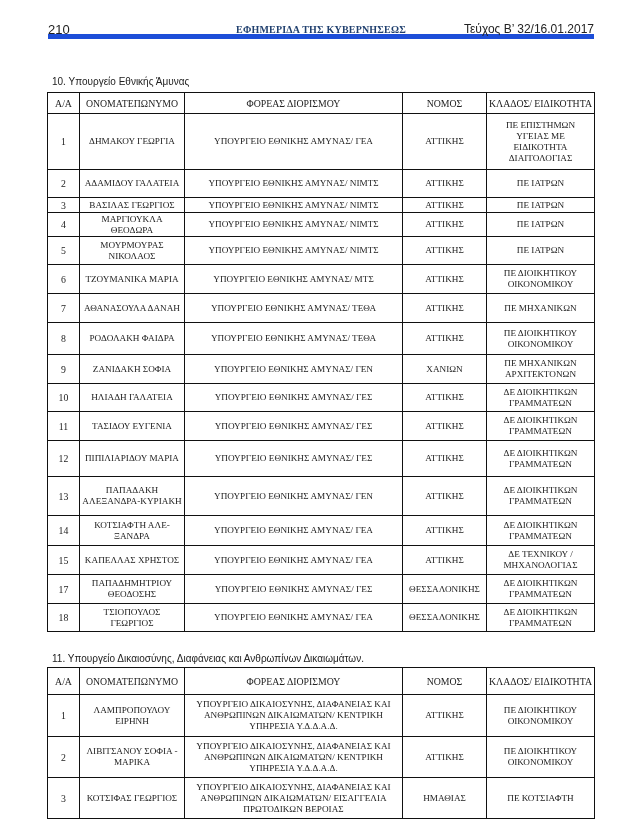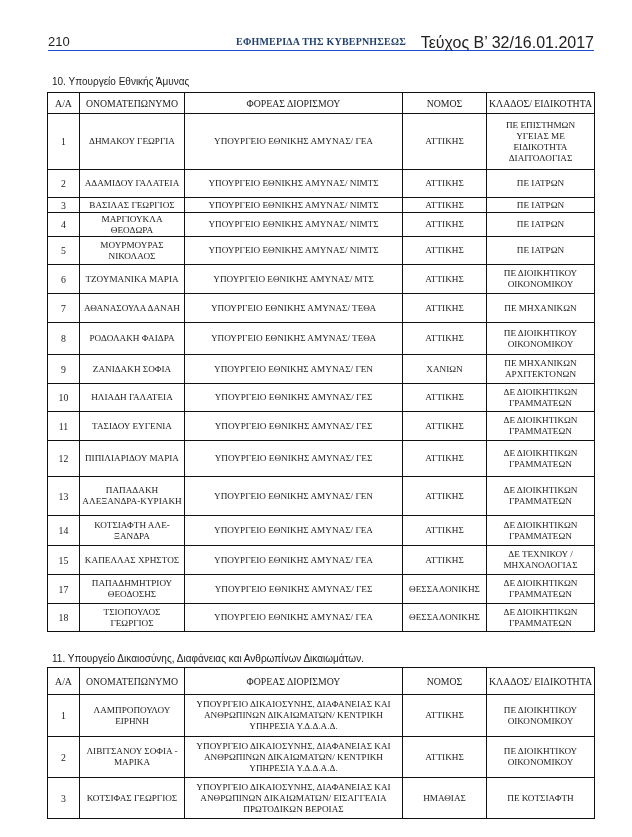--- a/index.html
+++ b/index.html
@@ -1,21 +1,21 @@
 <!DOCTYPE html>
 <html><head>
 <meta charset="utf-8">
 <style>
   * { box-sizing: border-box; margin: 0; padding: 0; }
   html, body { width: 632px; height: 837px; background: #ffffff; overflow: hidden; }
   body { position: relative; font-family: "DejaVu Sans", sans-serif; color: #222; }
-  .hdr { position: absolute; top: 34px; left: 48px; width: 546px; height: 17px; border-bottom: 1px solid #1d4ed8; }
+  .hdr { position: absolute; top: 22px; left: 48px; width: 546px; height: 17px; border-bottom: 5px solid #1d4ed8; }
   .hdr .pg { position: absolute; left: 0; top: 0; font-size: 13px; font-family: "Liberation Sans", sans-serif; color: #222; }
   .hdr .ttl { position: absolute; left: 0; right: 0; top: 2px; text-align: center; font-family: "Liberation Serif", serif; font-weight: bold; font-size: 10px; color: #1f3f6e; letter-spacing: 0.2px; }
-  .hdr .iss { position: absolute; right: 0; top: 0; font-size: 16px; font-family: "Liberation Sans", sans-serif; color: #222; }
+  .hdr .iss { position: absolute; right: 0; top: 0; font-size: 12px; font-family: "Liberation Sans", sans-serif; color: #222; }
   .sect { position: absolute; left: 52px; font-size: 10px; font-family: "Liberation Sans", sans-serif; color: #222; }
   table { position: absolute; left: 47px; border-collapse: collapse; table-layout: fixed; font-family: Liberation Serif, serif; font-size: 9.2px; color: #222; }
   td, th { border: 1px solid #111; text-align: center; vertical-align: middle; font-weight: normal; line-height: 11px; padding: 0 2px; }
   col.c1 { width: 32px; } col.c2 { width: 105px; } col.c3 { width: 218px; } col.c4 { width: 84px; } col.c5 { width: 108px; }
   th { font-size: 9.8px; }
   td.num { font-size: 9.8px; }
 </style>
 </head>
 <body>
 

